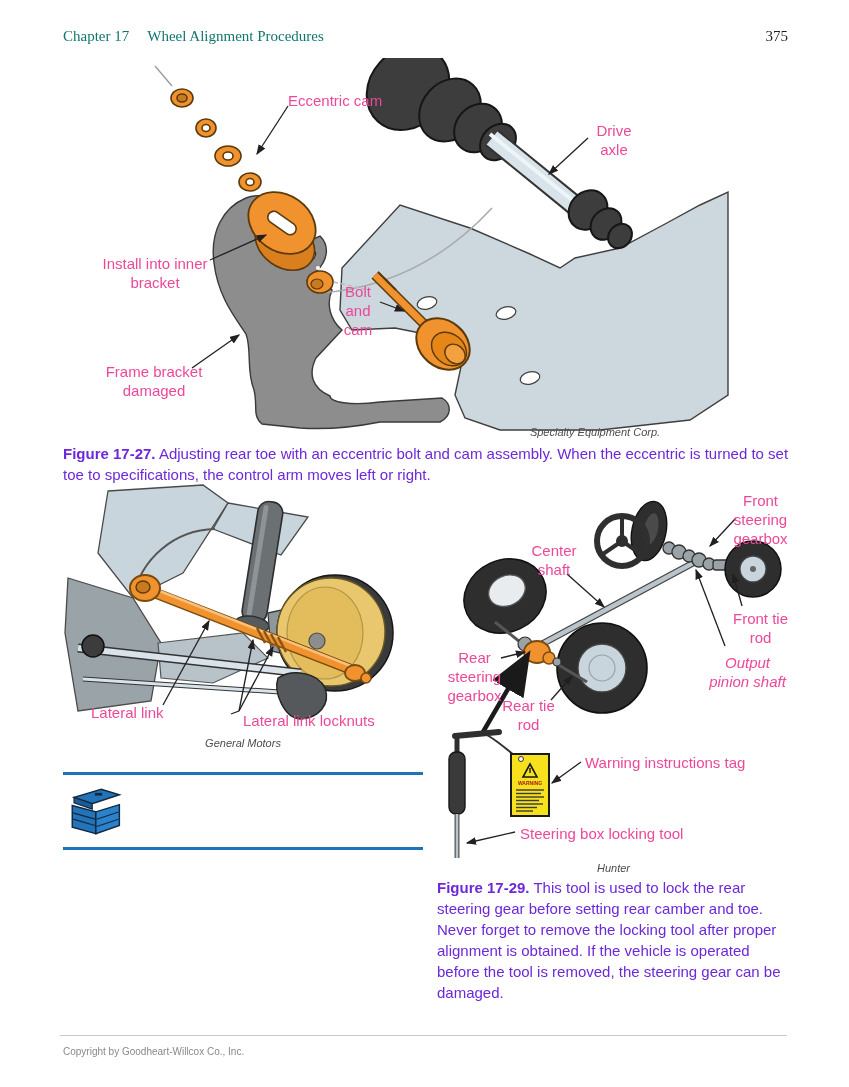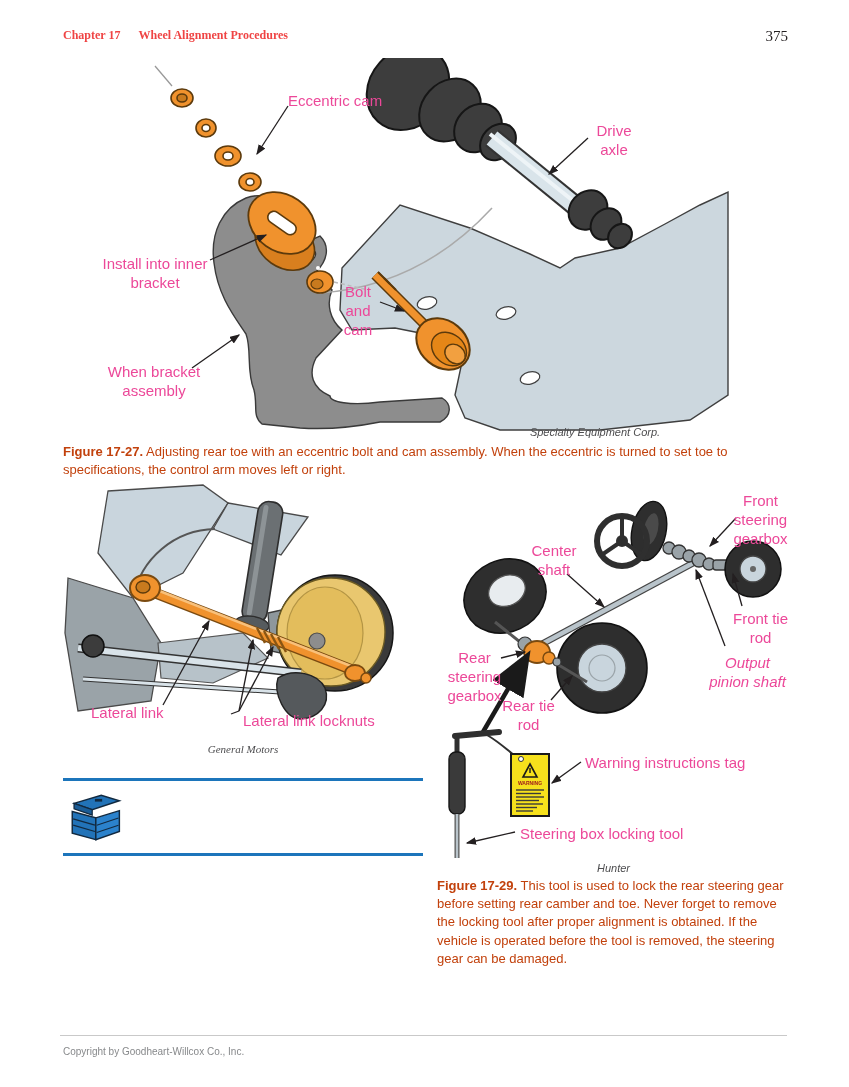--- a/index.html
+++ b/index.html
@@ -1,29 +1,29 @@
 <!DOCTYPE html>
 <html><head>
 <meta charset="utf-8">
 <style>
   html,body{margin:0;padding:0;background:#e8e8e8;}
   .page{position:relative;width:849px;height:1087px;background:#ffffff;margin:0 auto;overflow:hidden;
         font-family:"Liberation Sans",sans-serif;color:#231f20;}
   
-  .hdr{position:absolute;top:28px;left:63px;font-family:"Liberation Serif",serif;font-size:12px;color:#ef4444;font-weight:bold;}
+  .hdr{position:absolute;top:28px;left:63px;font-family:"Liberation Serif",serif;font-size:15px;color:#0f766e;}
   .hdr .sp{display:inline-block;width:18px;}
   .pagenum{position:absolute;top:28px;right:61px;font-family:"Liberation Serif",serif;font-size:15px;}
   
   .figwrap{position:absolute;}
   .figwrap svg{position:absolute;left:0;top:0;}
   .fig-label{position:absolute;font-size:15px;line-height:1.26;color:#ec4899;white-space:normal;}
   .fig-label.center{text-align:center;}
   .fig-label.nowrap{white-space:nowrap;}
   .credit{font-style:italic;font-size:11px;color:#4d4d4f;text-align:center;}
-  .caption{font-size:13px;line-height:1.4;color:#c2410c;margin:0;}
+  .caption{font-size:15px;line-height:1.4;color:#6d28d9;margin:0;}
   .caption b{font-weight:bold;}
   
   .abs{position:absolute;}
   
   .notebox{border-top:3px solid #1c75bb;border-bottom:3px solid #1c75bb;padding:11px 4px 11px 2px;
            display:flex;align-items:center;gap:12px;}
   .notebox .ntext{font-size:13.5px;line-height:1.42;}
   .bodypara{font-family:"Liberation Serif",serif;font-size:14.6px;line-height:1.52;text-align:justify;
             text-indent:30px;margin:0;}
   .footer-rule{position:absolute;top:1035px;left:60px;width:727px;height:1px;background:#c9c9c9;}
@@ -110,21 +110,21 @@
         <line x1="588" y1="80" x2="549" y2="116" marker-end="url(#a27)"></line>
         <line x1="210" y1="202" x2="266" y2="177" marker-end="url(#a27)"></line>
         <line x1="380" y1="244" x2="404" y2="253" marker-end="url(#a27)"></line>
         <line x1="192" y1="310" x2="239" y2="277" marker-end="url(#a27)"></line>
       </g>
     </svg>
     <div class="fig-label nowrap" style="left:288px;top:34px;">Eccentric cam</div>
     <div class="fig-label center" style="left:584px;top:64px;width:60px;">Drive axle</div>
     <div class="fig-label center" style="left:102px;top:197px;width:106px;">Install into inner bracket</div>
     <div class="fig-label center" style="left:336px;top:225px;width:44px;">Bolt and cam</div>
-    <div class="fig-label center" style="left:92px;top:305px;width:124px;">When bracket assembly</div>
+    <div class="fig-label center" style="left:92px;top:305px;width:124px;">Frame bracket damaged</div>
   </div>
   <div class="abs credit" style="left:400px;top:426px;width:390px;">Specialty Equipment Corp.</div>
   <p class="abs caption" style="left:63px;top:443px;width:727px;"><b>Figure 17-27.</b> <span>Adjusting rear toe with an eccentric bolt and cam assembly. When the eccentric is turned to set toe to specifications, the control arm moves left or right.</span></p>
 
   <div class="abs" style="left:63px;top:483px;width:360px;">
 
     <div class="figwrap" style="position:relative;width:360px;height:252px;">
       <svg width="360" height="252" viewBox="0 0 360 252">
         <defs>
           <marker id="a28" markerWidth="9" markerHeight="8" refX="7" refY="3" orient="auto">
@@ -175,21 +175,21 @@
         <g stroke="#231f20" stroke-width="1.3" fill="none">
           <line x1="100" y1="222" x2="146" y2="138" marker-end="url(#a28)"></line>
           <polyline points="168,231 176,228"></polyline>
           <line x1="176" y1="228" x2="190" y2="157" marker-end="url(#a28)"></line>
           <line x1="176" y1="228" x2="210" y2="164" marker-end="url(#a28)"></line>
         </g>
       </svg>
       <div class="fig-label nowrap" style="left:28px;top:221px;">Lateral link</div>
       <div class="fig-label nowrap" style="left:180px;top:229px;">Lateral link locknuts</div>
     </div>
-    <div class="credit" style="margin-top:8px;font-family:Liberation Serif, serif;">General Motors</div>
+    <div class="credit" style="margin-top:2px;">General Motors</div>
 
     <div class="notebox" style="margin-top:23px;">
       <svg width="58" height="50" viewBox="0 0 64 54">
         <polygon points="10,12 40,3 60,9 30,19" fill="#2273b8" stroke="#12293f" stroke-width="1.6"></polygon>
         <polygon points="10,12 30,19 30,25 10,18" fill="#1a5c96" stroke="#12293f" stroke-width="1.4"></polygon>
         <rect x="33" y="7" width="8" height="3" fill="#12293f"></rect>
         <polygon points="8,21 34,28 34,52 8,45" fill="#2273b8" stroke="#12293f" stroke-width="1.6"></polygon>
         <polygon points="34,28 60,20 60,43 34,52" fill="#2b82cc" stroke="#12293f" stroke-width="1.6"></polygon>
         <line x1="9" y1="29" x2="33" y2="36" stroke="#12293f" stroke-width="1.4"></line>
         <line x1="9" y1="36" x2="33" y2="43" stroke="#12293f" stroke-width="1.4"></line>

